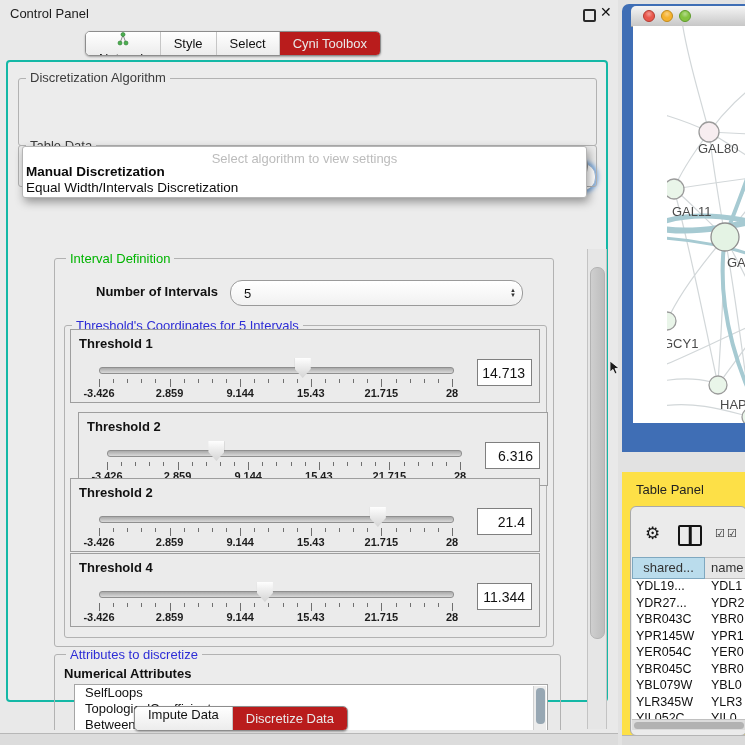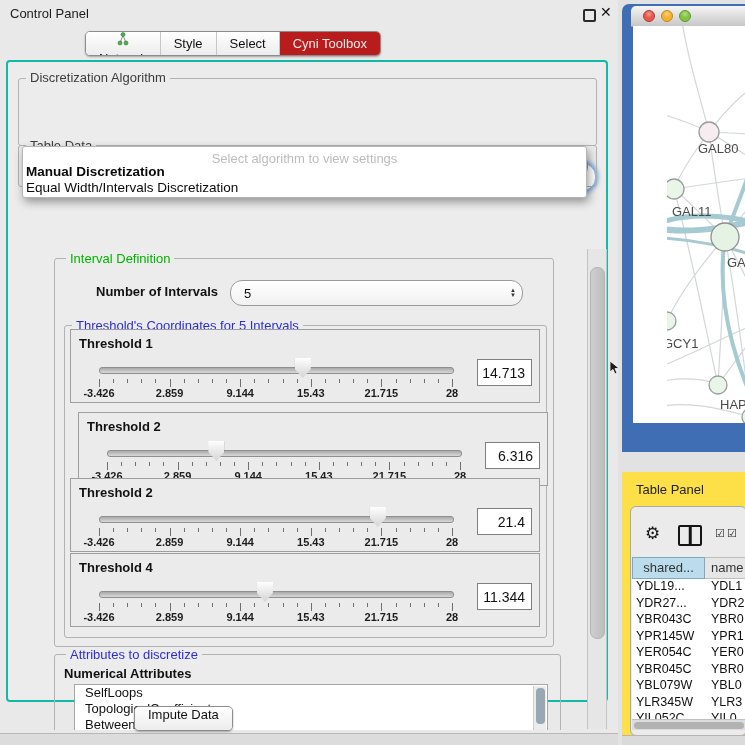--- a/index.html
+++ b/index.html
@@ -366,20 +366,23 @@
         <div id="vthumb" class="abs"></div>
       </div>
 
       <div id="apply-btn" class="abs">Apply</div>
     </div>
 
     <div id="bottom-tabs" class="abs seg">
         <div class="seg-item">
           <span>Impute Data</span>
         </div>
+        <div class="seg-item sel">
+          <span>Discretize Data</span>
+        </div>
       </div>
     <div id="lw-footer" class="abs"></div>
   </div>
 
   <div id="net-frame" class="abs"></div>
   <div id="net-titlebar" class="abs">
       <div class="light" style="left: 12px; background: radial-gradient(circle at 50% 30%, rgba(255, 255, 255, 0.4), transparent 45%), rgb(233, 87, 76); border: 1px solid rgb(178, 60, 51);"></div>
       <div class="light" style="left: 30px; background: radial-gradient(circle at 50% 30%, rgba(255, 255, 255, 0.4), transparent 45%), rgb(246, 178, 46); border: 1px solid rgb(192, 138, 30);"></div>
       <div class="light" style="left: 48px; background: radial-gradient(circle at 50% 30%, rgba(255, 255, 255, 0.4), transparent 45%), rgb(132, 195, 64); border: 1px solid rgb(94, 155, 45);"></div>
     </div>

